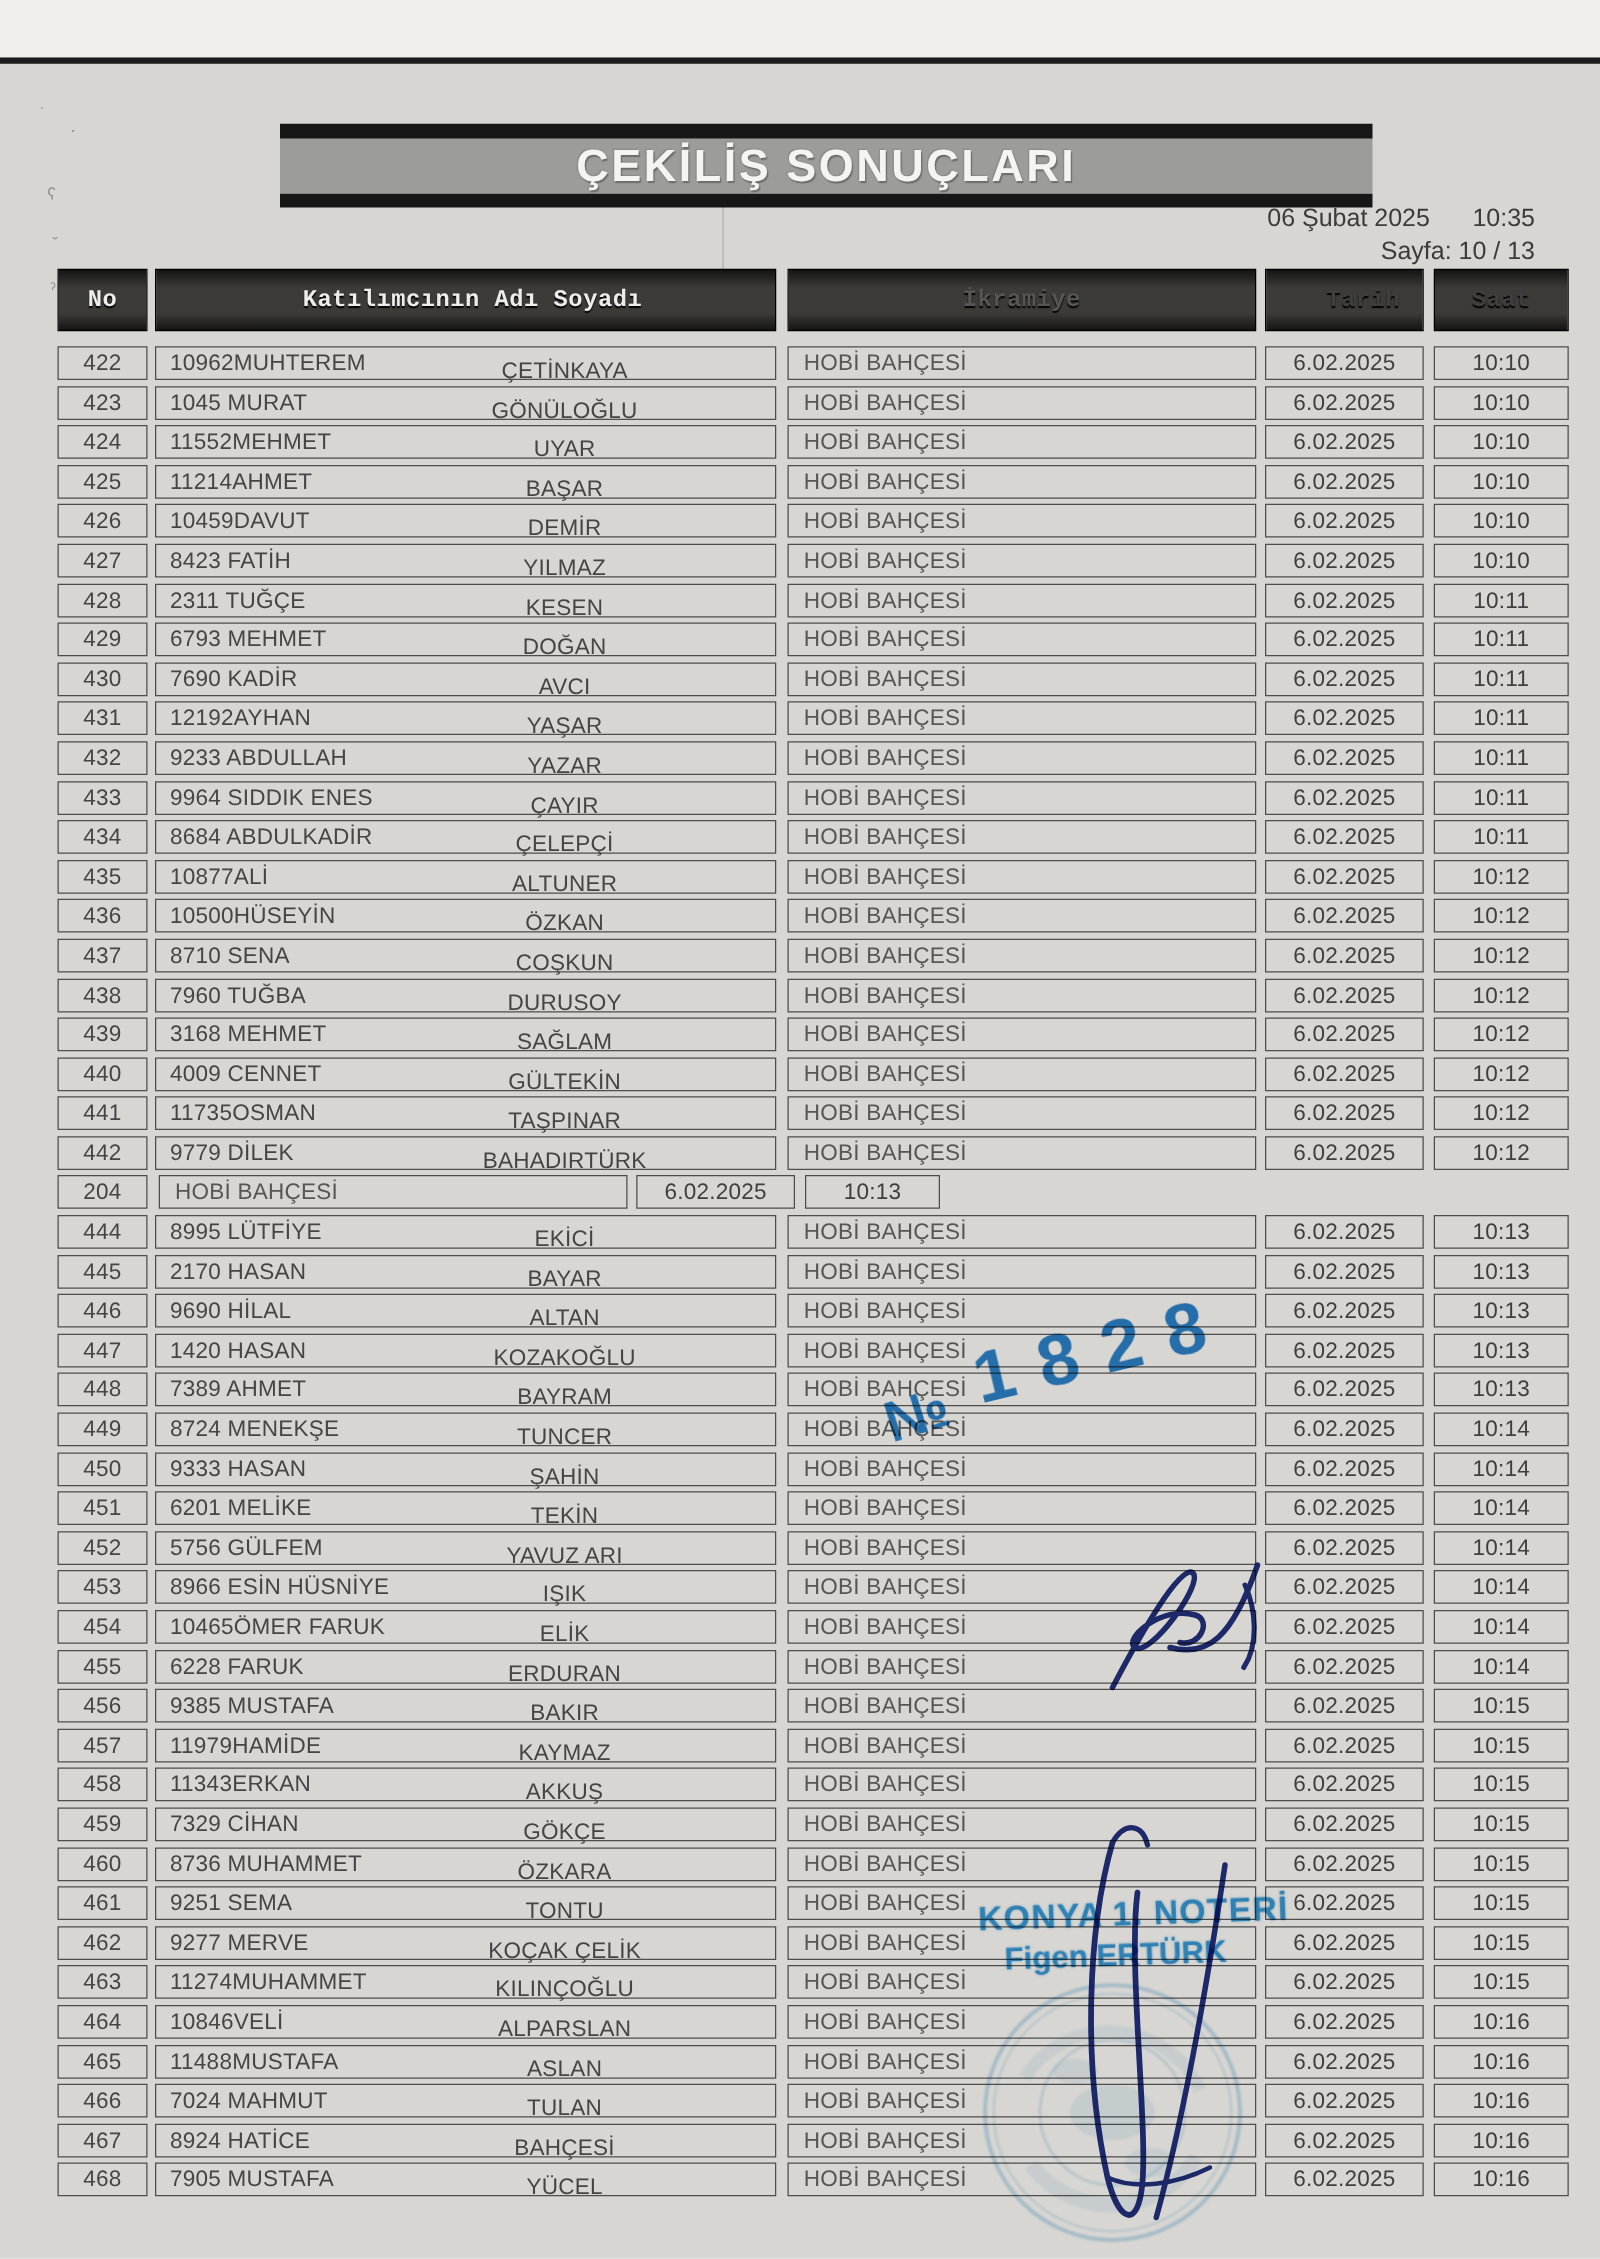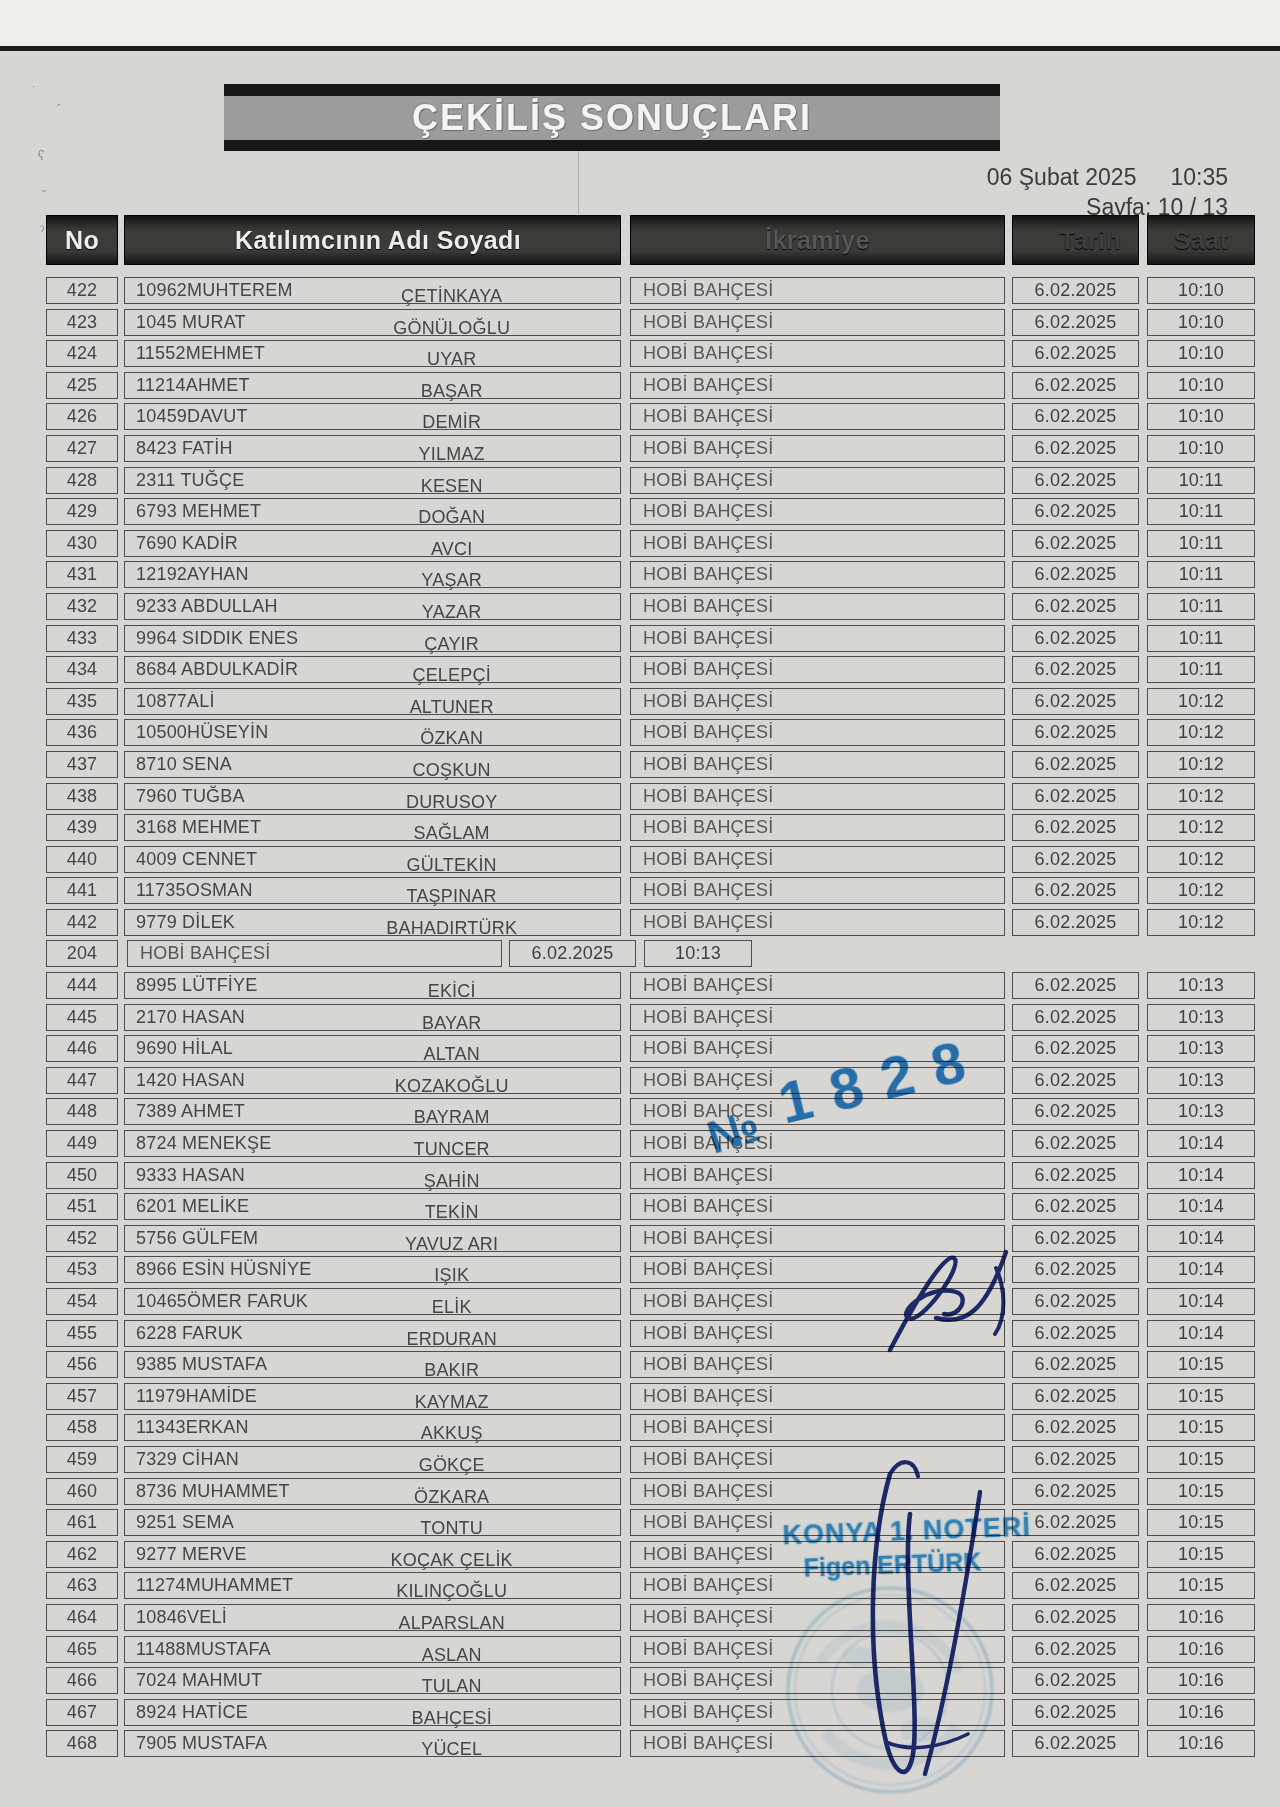--- a/index.html
+++ b/index.html
@@ -13,41 +13,41 @@
   html,body{margin:0;padding:0;}
   body{font-family:"Liberation Sans", sans-serif; background:#efeeea;}
   .page{position:relative;width:1280px;height:1807px;background:var(--paper);overflow:hidden;}
   
   .scan-top{position:absolute;left:0;top:0;width:1280px;height:46px;background:#f0efec;}
   .scan-line{position:absolute;left:0;top:46px;width:1280px;height:5px;background:#1c1c1c;}
   .pencil-mark{position:absolute;color:#8b8b86;font-size:13px;line-height:1;}
   .crease{position:absolute;left:578px;top:150px;width:1px;height:88px;background:rgba(90,90,90,.32);}
 
   
-  .banner{position:absolute;left:224px;top:84px;width:776px;height:67px;border-radius:25px;}
+  .banner{position:absolute;left:224px;top:99px;width:874px;height:67px;border-radius:25px;}
   .banner .bar{position:absolute;left:0;width:100%;height:12px;background:#171717;}
   .banner .bar.top{top:0;}
   .banner .bar.bottom{bottom:0;height:11px;}
   .banner .body{position:absolute;left:0;top:12px;width:100%;height:44px;background:#9c9c9a;
     display:flex;align-items:center;justify-content:center;}
   .banner .body span{color:#f4f4f2;font-size:36px;font-weight:bold;letter-spacing:2px;
     text-shadow:1px 1px 1px #6c6c6a, -1px -1px 1px #8a8a88;}
 
   
-  .meta{position:absolute;right:52px;top:162px;text-align:right;color:#3b3b3b;font-size:23px;line-height:1.32;}
+  .meta{position:absolute;right:52px;top:162px;text-align:right;color:#3b3b3b;font-size:20px;line-height:1.32;}
   .meta .gap{display:inline-block;width:34px;}
 
   
   .tbl{position:absolute;left:46px;top:215px;width:1212px;}
   .thead{display:flex;height:50px;margin-bottom:12px;}
   .hc{box-sizing:border-box;border:1px solid #000;
       background:linear-gradient(#141414,#3c3b38 30%,#3c3b38 72%,#141414);
-      color:#ededeb;font-weight:bold;font-size:25px;
+      color:#ededeb;font-weight:bold;font-size:19px;
       display:flex;align-items:center;justify-content:center;letter-spacing:.4px;
-      text-shadow:0 1px 1px #000;}
+      text-shadow:0 1px 1px #000;font-family:Liberation Mono, monospace;}
   .trow{display:flex;height:27px;margin-bottom:4.6px;}
   .c{box-sizing:border-box;border:1.5px solid var(--row-border);color:var(--txt);
      font-size:18px;display:flex;align-items:center;letter-spacing:.2px;}
   .w-no{width:72px;justify-content:center;}
   .w-name{width:497px;margin-left:6px;position:relative;padding-left:11px;text-align:center;}
   .w-prize{width:375px;margin-left:9px;padding-left:12px;color:#565654;}
   .w-date{width:127px;margin-left:7px;justify-content:center;color:#3f3f3f;}
   .w-time{width:108px;margin-left:8px;justify-content:center;color:#3f3f3f;}
   .sn{position:absolute;left:66%;transform:translateX(-50%);white-space:nowrap;margin-top:12px;}
 

